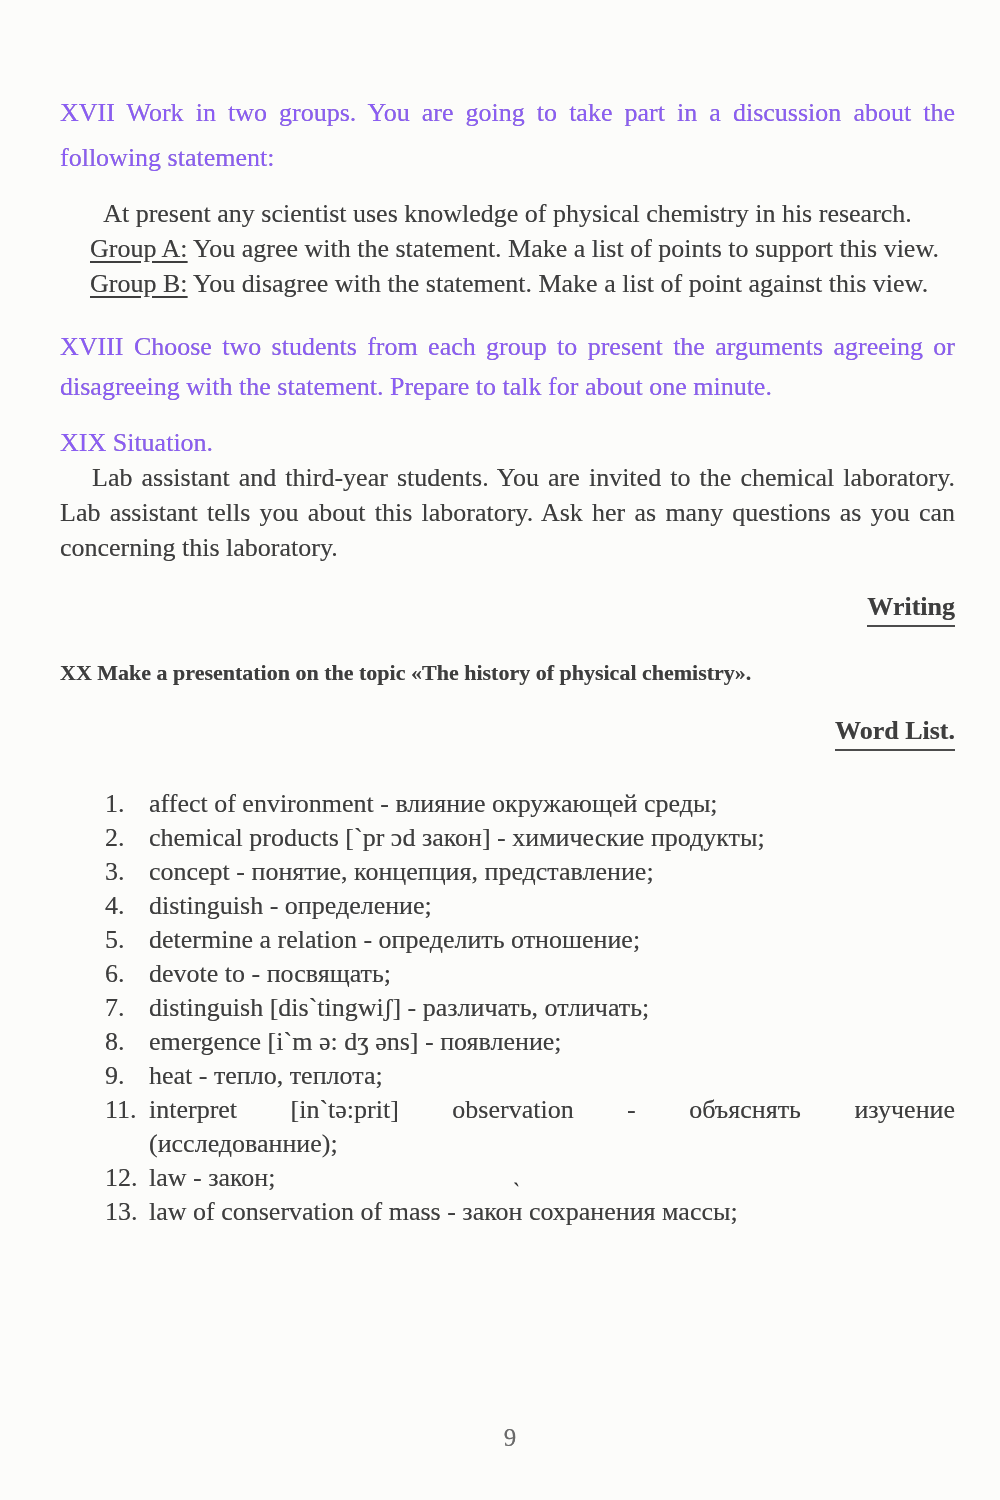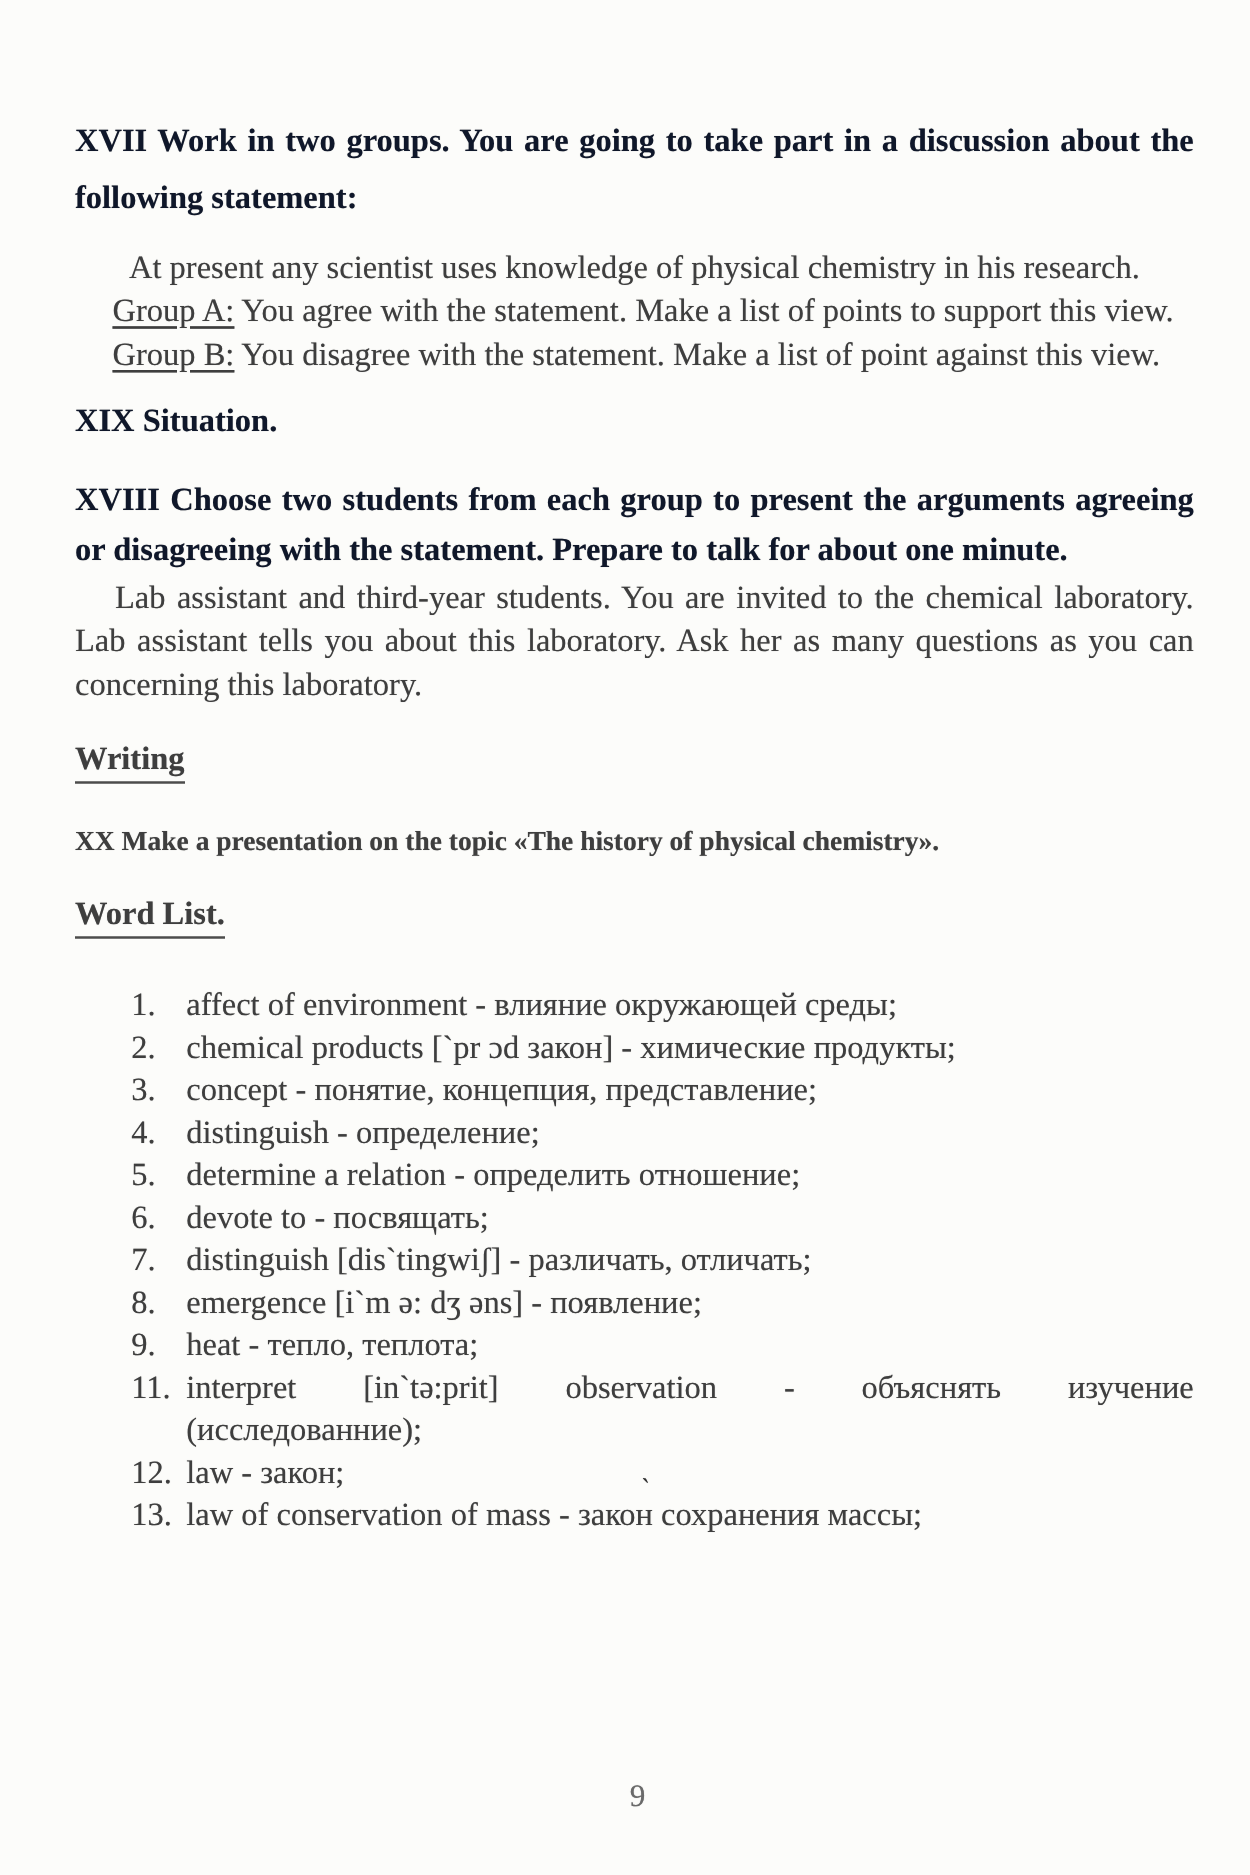--- a/index.html
+++ b/index.html
@@ -23,22 +23,22 @@
     left: 60px;
     right: 45px;
     top: 0;
   }
   .body-text {
     font-size: 26px;
     line-height: 35px;
     text-align: justify;
   }
   .bold-heading {
-    font-weight: bold;
-    color: #0f172a;
+    font-weight: normal;
+    color: #8b5cf6;
     font-size: 26px;
     line-height: 45px;
     text-align: justify;
   }
   .h-xvii { margin-top: 90px; }
   .statement {
     margin-top: 16px;
     white-space: nowrap;
     text-align: center;
   }
@@ -56,21 +56,21 @@
     line-height: 40px;
   }
   .h-xix {
     margin-top: 18px;
     line-height: 35px;
   }
   .xix-body {
     text-indent: 32px;
   }
   .center-heading {
-    text-align: left;
+    text-align: right;
     font-weight: bold;
     font-size: 26px;
     line-height: 35px;
   }
   .writing-heading { margin-top: 24px; }
   .word-list-heading { margin-top: 22px; }
   .underlined-title {
     display: inline-block;
     border-bottom: 2px solid #4c4c4c;
     padding-bottom: 1px;
@@ -133,23 +133,23 @@
     <div class="body-text statement">At present any scientist uses knowledge of physical chemistry in his research.</div>
 
     <div class="body-text group-line">
       <span class="u-label">Group A:</span><span> You agree with the statement. Make a list of points to support this view.</span>
     </div>
 
     <div class="body-text group-line">
       <span class="u-label">Group B:</span><span> You disagree with the statement. Make a list of point against this view.</span>
     </div>
 
+    <div class="bold-heading h-xviii">XVIII Choose two students from each group to present the arguments agreeing or disagreeing with the statement. Prepare to talk for about one minute.</div>
+
     <div class="bold-heading h-xix">XIX Situation.</div>
-
-    <div class="bold-heading h-xviii">XVIII Choose two students from each group to present the arguments agreeing or disagreeing with the statement. Prepare to talk for about one minute.</div>
 
     <div class="body-text xix-body">Lab assistant and third-year students. You are invited to the chemical laboratory. Lab assistant tells you about this laboratory. Ask her as many questions as you can concerning this laboratory.</div>
 
     <div class="center-heading writing-heading">
       <span class="underlined-title">Writing</span>
     </div>
 
     <div class="xx-task">XX Make a presentation on the topic «The history of physical chemistry».</div>
 
     <div class="center-heading word-list-heading">

